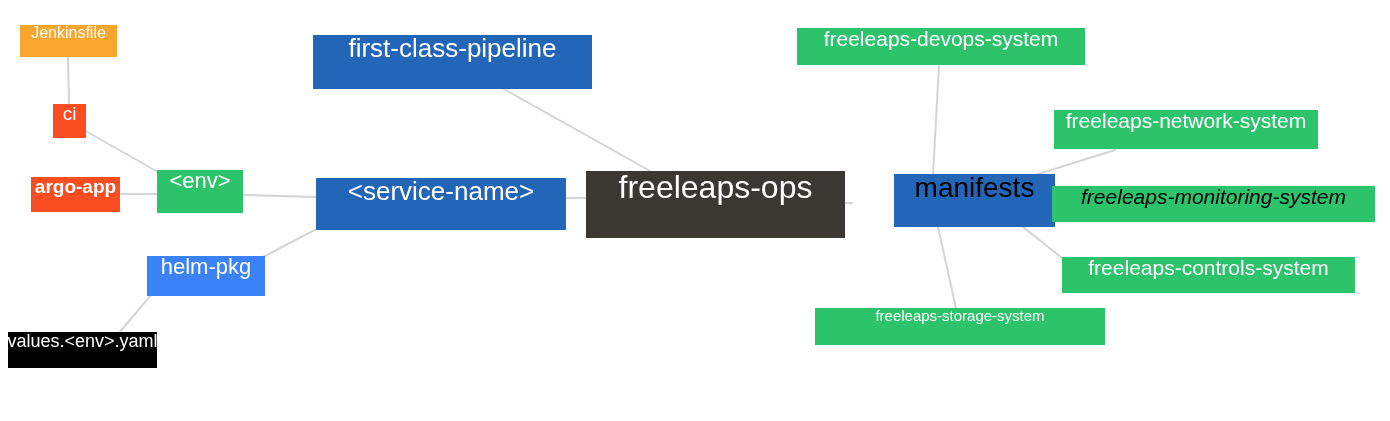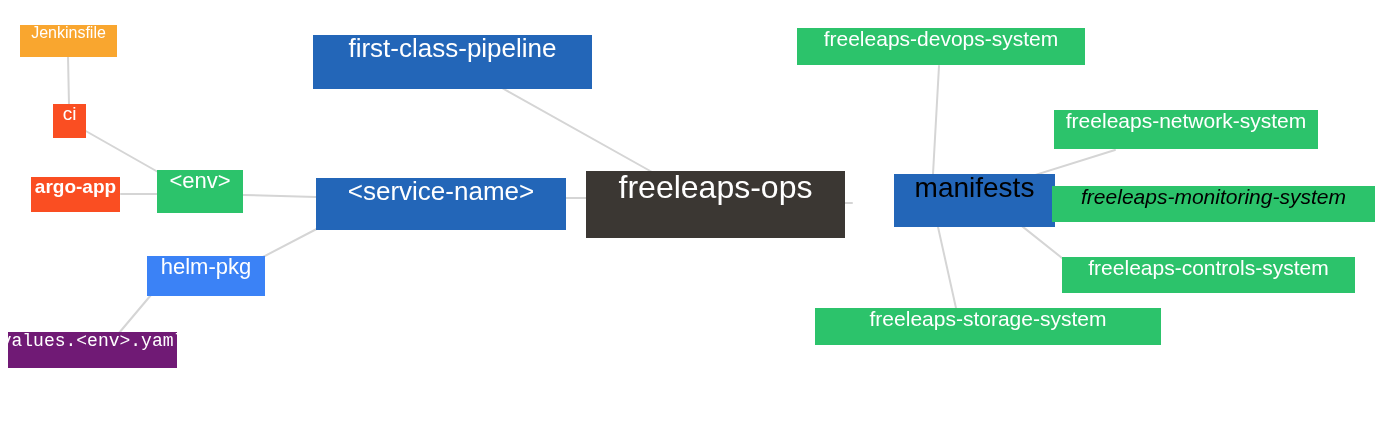--- a/index.html
+++ b/index.html
@@ -79,34 +79,34 @@
     </div>
     <div class="node" style="left: 147px; top: 256px; width: 118px; height: 40px; font-size: 22px; background: #3b82f6; color: rgb(255, 255, 255);">
       <span>helm-pkg</span>
     </div>
     <div class="node" style="left: 53px; top: 104px; width: 33px; height: 34px; font-size: 19px; background: rgb(250, 78, 34); color: rgb(255, 255, 255);">
       <span>ci</span>
     </div>
     <div class="node" style="left: 31px; top: 177px; width: 89px; height: 35px; font-size: 19px; background: rgb(250, 78, 34); color: rgb(255, 255, 255); font-weight: bold;">
       <span>argo-app</span>
     </div>
-    <div class="node" style="left: 8px; top: 332px; width: 169px; height: 36px; font-size: 18px; background: #701a75; color: rgb(255, 255, 255); font-family: Liberation Mono, monospace;">
+    <div class="node" style="left: 8px; top: 332px; width: 149px; height: 36px; font-size: 18px; background: #000000; color: rgb(255, 255, 255);">
       <span>values.&lt;env&gt;.yaml</span>
     </div>
     <div class="node" style="left: 20px; top: 25px; width: 97px; height: 32px; font-size: 16px; background: rgb(249, 166, 47); color: rgb(255, 255, 255);">
       <span>Jenkinsfile</span>
     </div>
     <div class="node" style="left: 797px; top: 28px; width: 288px; height: 37px; font-size: 21px; background: rgb(44, 195, 107); color: rgb(255, 255, 255);">
       <span>freeleaps-devops-system</span>
     </div>
     <div class="node" style="left: 1054px; top: 110px; width: 264px; height: 39px; font-size: 21px; background: rgb(44, 195, 107); color: rgb(255, 255, 255);">
       <span>freeleaps-network-system</span>
     </div>
     <div class="node" style="left: 1052px; top: 186px; width: 323px; height: 36px; font-size: 21px; background: rgb(44, 195, 107); color: #000000; font-style: italic;">
       <span>freeleaps-monitoring-system</span>
     </div>
     <div class="node" style="left: 1062px; top: 257px; width: 293px; height: 36px; font-size: 21px; background: rgb(44, 195, 107); color: rgb(255, 255, 255);">
       <span>freeleaps-controls-system</span>
     </div>
-    <div class="node" style="left: 815px; top: 308px; width: 346px; height: 37px; font-size: 21px; background: rgb(44, 195, 107); color: rgb(255, 255, 255);">
+    <div class="node" style="left: 815px; top: 308px; width: 290px; height: 37px; font-size: 15px; background: rgb(44, 195, 107); color: rgb(255, 255, 255);">
       <span>freeleaps-storage-system</span>
     </div>
   </div>
 
 </body></html>

